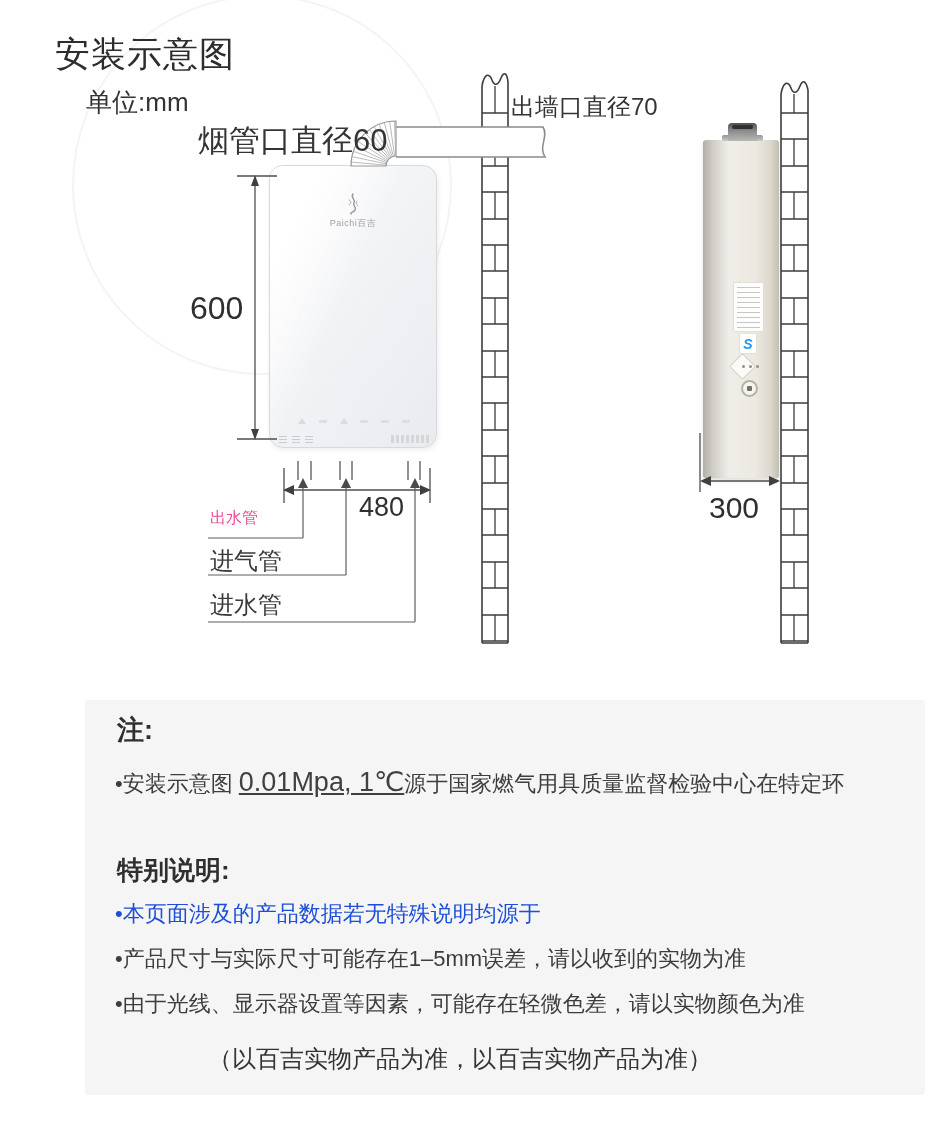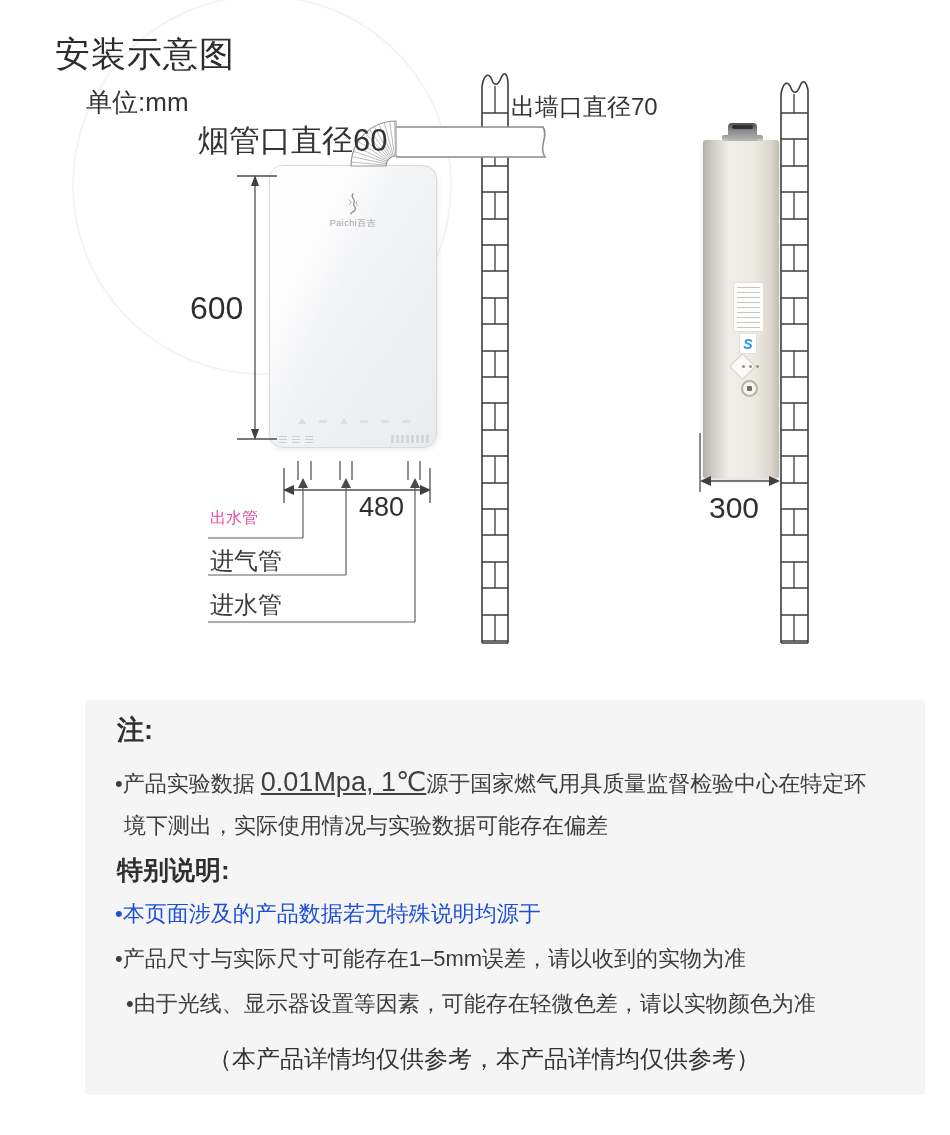--- a/index.html
+++ b/index.html
@@ -83,21 +83,21 @@
   
   .panel { position:absolute; left:85px; top:700px; width:840px; height:395px;
     background:#f5f5f6; border-radius:4px; z-index:1; }
   .n-title { left:117px; top:714px; font-size:27px; font-weight:bold; color:#2f2f2f; z-index:4; }
   .n-l1 { left:115px; top:766px; font-size:22px; color:#3d3d3d; z-index:4; }
   .n-l1 .em { font-size:27px; color:#404040;text-decoration:underline; }
   .n-l2 { left:124px; top:812px; font-size:22px; color:#3d3d3d; z-index:4; }
   .s-title { left:117px; top:854px; font-size:26px; font-weight:bold; color:#2f2f2f; z-index:4; }
   .s-1 { left:115px; top:900px; font-size:22px; color:#1d4ed8; z-index:4; }
   .s-2 { left:115px; top:945px; font-size:22px; color:#3d3d3d; z-index:4; }
-  .s-3 { left:126px; top:990px; font-size:22px; color:#3d3d3d; z-index:4;text-align:right; }
+  .s-3 { left:115px; top:990px; font-size:22px; color:#3d3d3d; z-index:4;text-align:right; }
   .footer-line { left:208px; top:1044px; font-size:24px; color:#343434; z-index:4; }
 </style>
 </head>
 <body>
 
 <div class="page">
 
   <div class="watermark"></div>
 
   <div class="abs t-title">安装示意图</div>
@@ -202,21 +202,20 @@
       <path d="M208,575 H346 M346,575 V487"></path>
       <path d="M208,622 H415 M415,622 V487"></path>
     </g>
     <polygon points="303,478 298,488 308,488" fill="#4a4a4a"></polygon>
     <polygon points="346,478 341,488 351,488" fill="#4a4a4a"></polygon>
     <polygon points="415,478 410,488 420,488" fill="#4a4a4a"></polygon>
   </svg>
 
   <div class="panel"></div>
   <div class="abs n-title">注:</div>
-  <div class="abs n-l1"><span>•产品实验数据 </span><span class="em">0.01Mpa, 1℃</span><span>源于国家燃气用具质量监督检验中心在特定环</span></div>
-  <div class="abs n-l2">境下测出，实际使用情况与实验数据可能存在偏差</div>
+  <div class="abs n-l1"><span>•安装示意图 </span><span class="em">0.01Mpa, 1℃</span><span>源于国家燃气用具质量监督检验中心在特定环</span></div>
   <div class="abs s-title">特别说明:</div>
   <div class="abs s-1">•本页面涉及的产品数据若无特殊说明均源于</div>
   <div class="abs s-2">•产品尺寸与实际尺寸可能存在1–5mm误差，请以收到的实物为准</div>
   <div class="abs s-3">•由于光线、显示器设置等因素，可能存在轻微色差，请以实物颜色为准</div>
-  <div class="abs footer-line">（本产品详情均仅供参考，本产品详情均仅供参考）</div>
+  <div class="abs footer-line">（以百吉实物产品为准，以百吉实物产品为准）</div>
 
 </div>
 
 </body></html>

